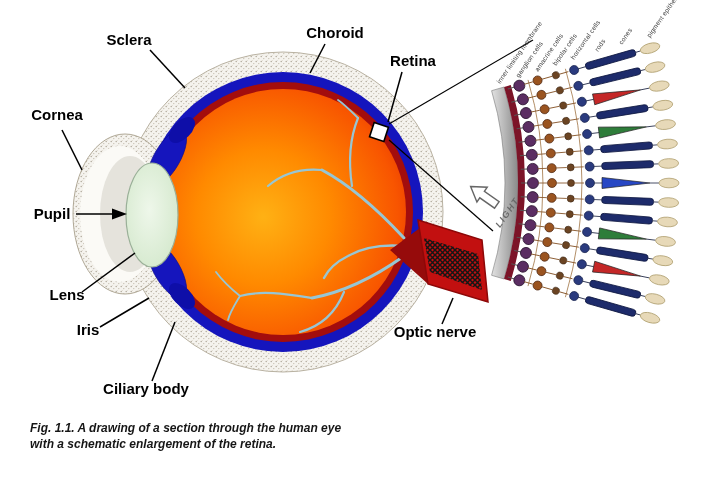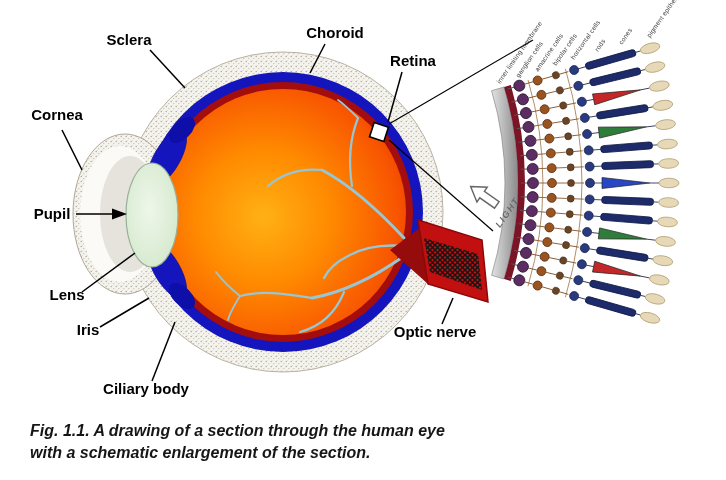--- a/index.html
+++ b/index.html
@@ -14,21 +14,21 @@
   .ganglion{fill:#5b2d62;stroke:#2a1430;stroke-width:.8;}
   .bipolar{fill:#9a5420;stroke:#4a2410;stroke-width:.7;}
   .horizcell{fill:#6b4423;stroke:#3a2412;stroke-width:.6;}
   .pr-nucleus{fill:#2a3a7e;stroke:#141f4a;stroke-width:.7;}
   .rodshape{fill:#1d2b6b;stroke:#0e1740;stroke-width:.8;}
   .oseg{fill:#e7d9b8;stroke:#b0a070;stroke-width:.8;}
   .fiber{stroke:#555;stroke-width:1;fill:none;}
   .fiber2{stroke:#8a5a30;stroke-width:.9;fill:none;}
   .fiber3{stroke:#333a55;stroke-width:.9;fill:none;}
   .plexiform{stroke:#9a6a35;stroke-width:1;fill:none;opacity:.75;}
-  .caption{padding:10px 8px 0 30px;font-weight:bold;font-style:italic;font-size:16px;line-height:1.35;color:#161616;}
+  .caption{padding:10px 8px 0 30px;font-weight:bold;font-style:italic;font-size:12px;line-height:1.35;color:#161616;}
 </style>
 </head>
 <body>
 
 <svg width="726" height="410" viewBox="0 0 726 410">
   <defs>
     <pattern id="stip" width="5" height="5" patternUnits="userSpaceOnUse">
       <rect width="5" height="5" fill="#f5f3ee"></rect>
       <circle cx="1.2" cy="1.5" r="0.7" fill="#aaa293"></circle>
       <circle cx="3.8" cy="3.6" r="0.6" fill="#bcb4a4"></circle>
@@ -197,14 +197,14 @@
 
     <g transform="translate(487,198) rotate(-55)">
       <polygon points="0,-20 9,-6 4,-6 4,12 -4,12 -4,-6 -9,-6" fill="#ffffff" stroke="#666" stroke-width="1.4"></polygon>
       <text x="0" y="28" text-anchor="middle" class="light-txt">LIGHT</text>
     </g>
   </g>
 </svg>
 
 <div class="caption">
   <div>Fig. 1.1. A drawing of a section through the human eye</div>
-  <div>with a schematic enlargement of the section.</div>
+  <div>with a schematic enlargement of the retina.</div>
 </div>
 
 </body></html>

